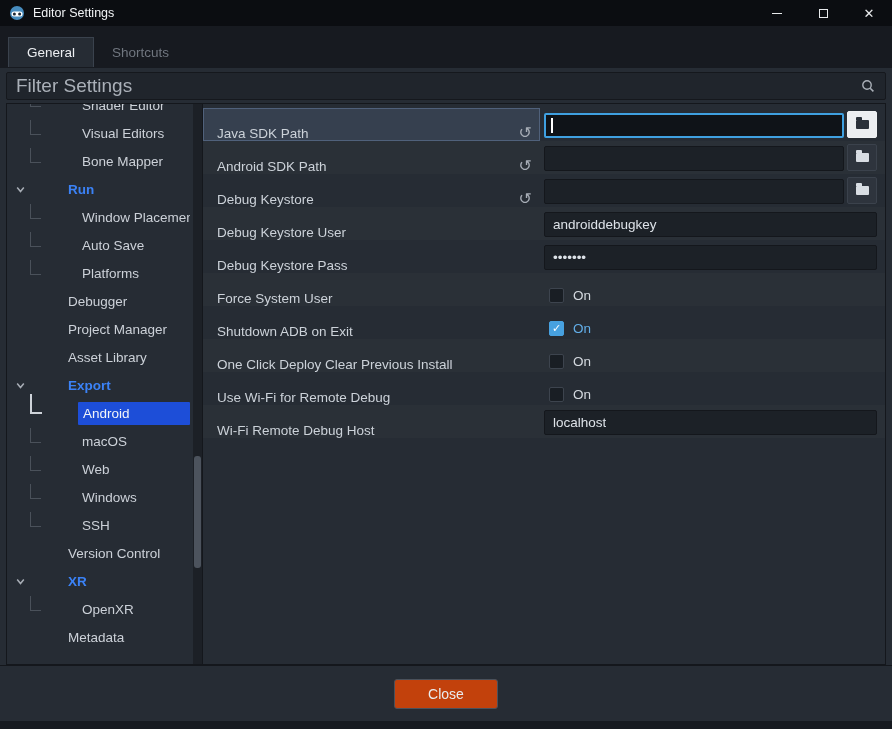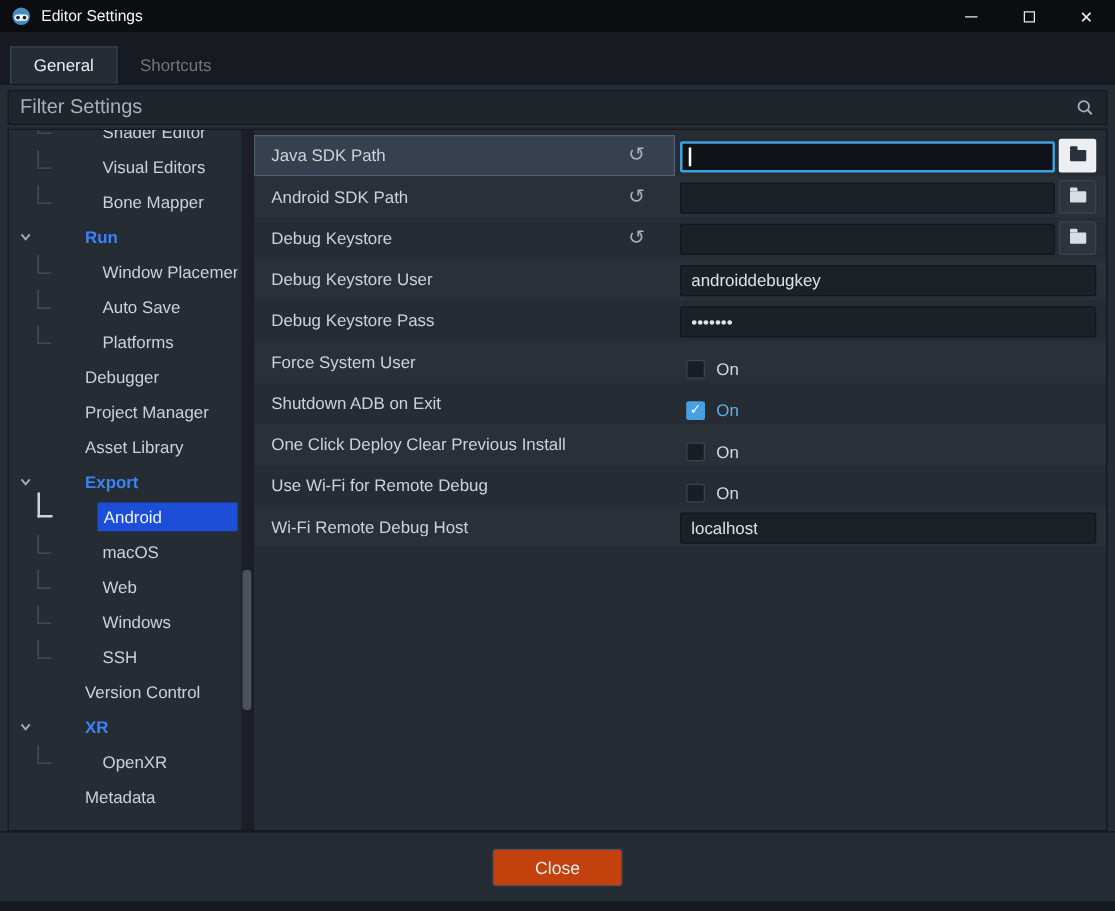--- a/index.html
+++ b/index.html
@@ -16,42 +16,42 @@
   .win-controls{margin-left:auto;display:flex;height:100%;}
   .wbtn{width:46px;height:100%;display:flex;align-items:center;justify-content:center;color:#e8eaec;background:transparent;border:none;cursor:pointer;font-size:13px;padding:0;font-family:inherit;}
   .min-bar{display:inline-block;width:10px;height:1px;background:#e8eaec;}
   .max-box{display:inline-block;width:9px;height:9px;border:1px solid #e8eaec;}
   
   .tabstrip{height:42px;background:#171a20;display:flex;align-items:flex-end;padding-left:8px;border-bottom:1px solid #171a20;}
   .tab{height:30px;display:flex;align-items:center;padding:0 18px;font-size:13.5px;color:#70767f;cursor:pointer;}
   .tab.active{background:#262c34;color:#eceef1;border-top:1px solid #3a424d;border-left:1px solid #3a424d;border-right:1px solid #3a424d;}
   
   .filter-row{height:35px;padding:4px 6px 3px 6px;position:relative;}
-  .filter-input{width:100%;height:28px;background:#20252c;border:1px solid #15181d;border-radius:2px;color:#8b5cf6;padding:0 30px 0 9px;font-size:16px;font-family:inherit;outline:none;}
+  .filter-input{width:100%;height:28px;background:#20252c;border:1px solid #15181d;border-radius:2px;color:#8b5cf6;padding:0 30px 0 9px;font-size:19px;font-family:inherit;outline:none;}
   .filter-input::placeholder{color:#aab0b8;opacity:1;}
   .search-icon{position:absolute;right:16px;top:10px;width:16px;height:16px;}
   
   .main{height:562px;margin:0 6px;border:1px solid #14171c;background:#262c34;display:flex;overflow:hidden;}
   .sidebar{width:196px;flex:0 0 196px;position:relative;overflow:hidden;border-right:1px solid #14171c;}
   #sidebar-list{margin-top:-13px;}
   .tree-item{height:28px;display:flex;align-items:center;padding-left:8px;padding-right:12px;color:#ccd1d8;cursor:pointer;white-space:nowrap;gap:30px;}
   .tree-item.bold .tlabel{font-weight:bold;color:#3b82f6;}
   .chev{width:18px;display:flex;align-items:center;flex:0 0 auto;}
   .chev-sp{width:18px;flex:0 0 auto;}
   .conn{width:11px;height:15px;border-left:1px solid #4a515a;border-bottom:1px solid #4a515a;margin-left:15px;margin-right:6px;transform:translateY(-6px);flex:0 0 auto;}
   .conn.bright{border-left:2px solid #ced3d9;border-bottom:2px solid #ced3d9;height:20px;width:12px;transform:translateY(-9px);}
   .tlabel{flex:1;padding:4px 5px;border-radius:1px;overflow:hidden;}
   .tree-item.selected .tlabel{background:#1d4ed8;color:#f2f5f8;}
   .sb-track{position:absolute;top:0;right:0;width:9px;height:100%;background:#1c2026;}
   .sb-thumb{position:absolute;right:1px;width:7px;top:352px;height:112px;background:#4c535d;border-radius:3px;cursor:pointer;}
   
   .content{flex:1;padding-top:4px;overflow:hidden;}
   .s-row{height:33px;display:flex;align-items:stretch;}
   .s-row.alt{background:rgba(255,255,255,0.018);}
-  .s-label{flex:0 0 337px;display:flex;align-items:center;padding:0 24px 0 14px;color:#ccd2d9;gap:10px;}
+  .s-label{flex:0 0 337px;display:flex;align-items:flex-end;padding:0 8px 0 14px;color:#ccd2d9;gap:10px;}
   .s-label .lbl{flex:1;white-space:nowrap;overflow:hidden;}
   .s-label.hl{background:#36404f;box-shadow:inset 0 0 0 1px #50617b;}
   .revert{color:#a8aeb7;font-size:16px;line-height:1;margin-left:4px;cursor:pointer;}
   .s-value{flex:1;display:flex;align-items:flex-end;padding:3px 8px 3px 4px;}
   .field{flex:1;height:25px;background:#1c2127;border:1px solid #14171c;border-radius:2px;display:flex;align-items:center;padding:0 8px;color:#dde2e8;overflow:hidden;}
   .field.focused{background:#0f1318;border:2px solid #3fa0e0;padding:0 5px;}
   .caret{width:2px;height:15px;background:#ffffff;display:inline-block;flex:0 0 auto;}
   .ftext{white-space:nowrap;overflow:hidden;}
   .fbtn{width:30px;height:27px;flex:0 0 auto;margin-left:3px;background:#2e343d;border:1px solid #3b424c;border-radius:2px;display:flex;align-items:center;justify-content:center;cursor:pointer;padding:0;}
   .fbtn.light{background:#eceef1;border-color:#f0f2f4;}

